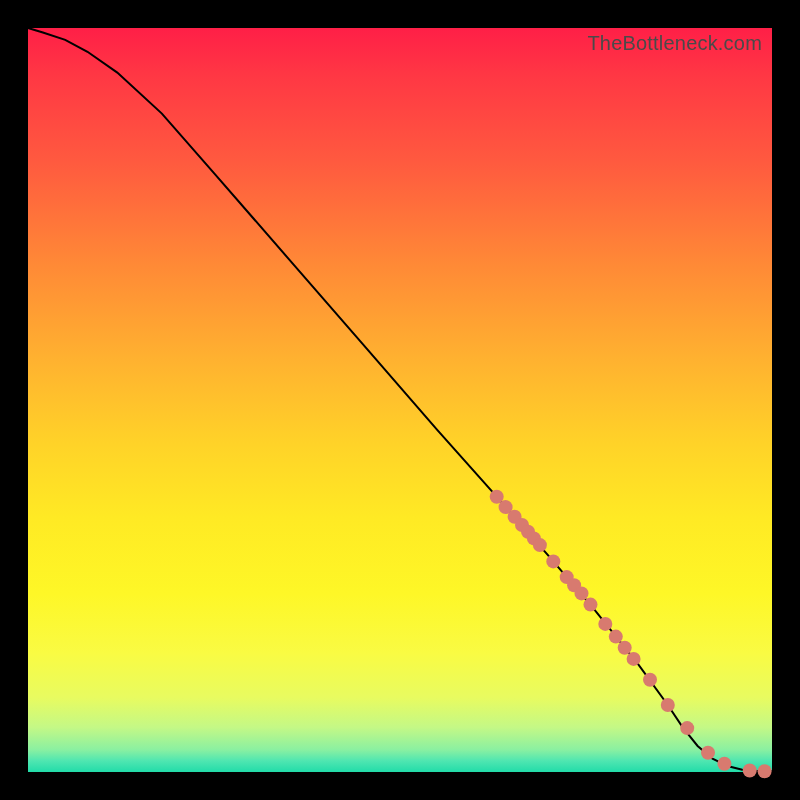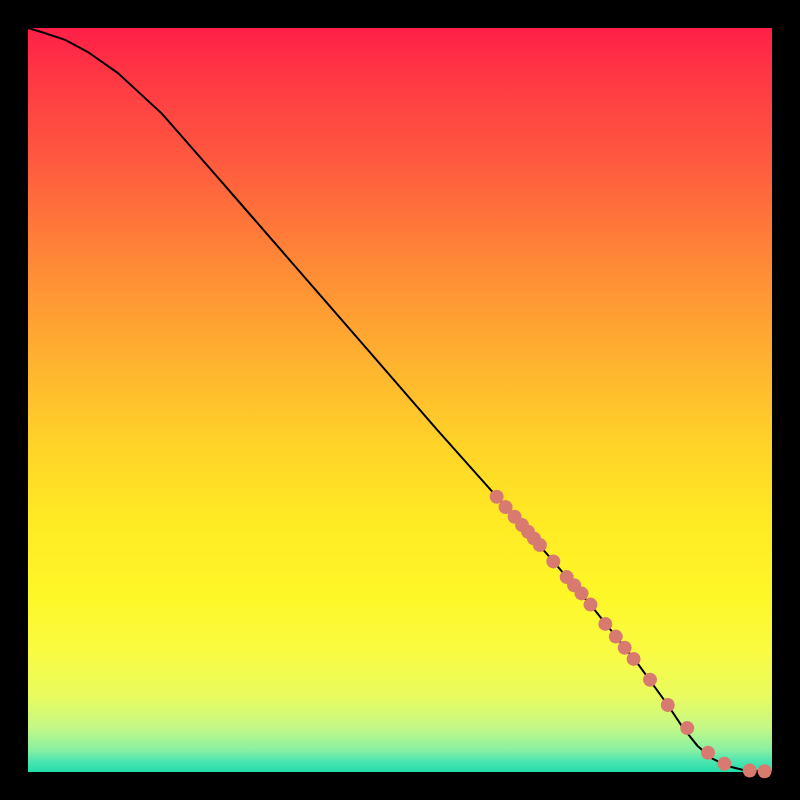--- a/index.html
+++ b/index.html
@@ -67,20 +67,21 @@
   .marker {
     fill: #d87a6f;
     stroke: none;
   }
 </style>
 </head>
 <body>
 
 <div class="frame">
   <div class="plot">
+    <div class="watermark">TheBottleneck.com</div>
     <svg class="curve" viewBox="0 0 744 744" preserveAspectRatio="none">
       <path id="curve-path" class="line" d="M0.0 0.0 L14.9 4.5 L37.2 11.9 L59.5 23.8 L89.3 44.6 L133.9 85.6 L186.0 145.1 L260.4 230.6 L334.8 316.2 L409.2 401.8 L468.7 468.7 L520.8 528.2 L565.4 580.3 L610.1 636.1 L639.8 677.0 L654.7 699.4 L669.6 718.0 L684.5 730.6 L699.4 738.0 L714.2 741.8 L729.1 742.9 L744.0 743.3 "></path>
       <g id="markers-group">
           <circle cx="468.7" cy="468.7" r="7" class="marker"></circle>
           <circle cx="477.6" cy="479.1" r="7" class="marker"></circle>
           <circle cx="486.6" cy="488.8" r="7" class="marker"></circle>
           <circle cx="494.0" cy="497.0" r="7" class="marker"></circle>
           <circle cx="500.0" cy="503.7" r="7" class="marker"></circle>
           <circle cx="505.9" cy="510.4" r="7" class="marker"></circle>
           <circle cx="511.9" cy="517.1" r="7" class="marker"></circle>

